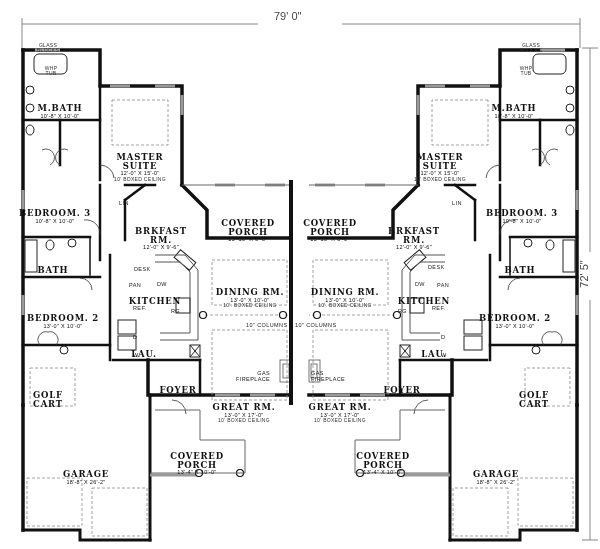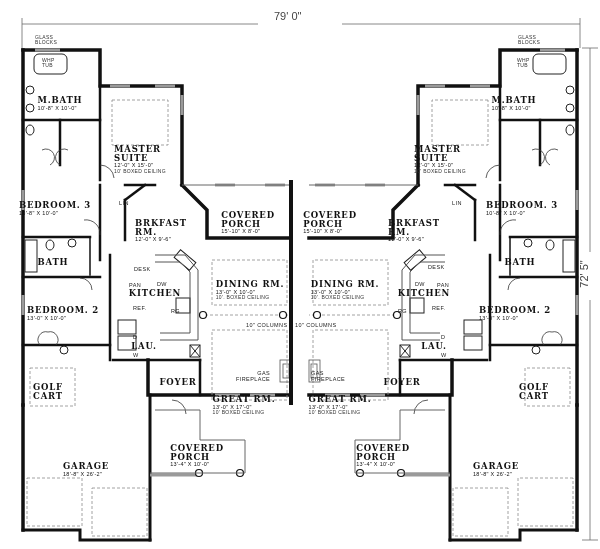--- a/index.html
+++ b/index.html
@@ -1,18 +1,18 @@
 <!DOCTYPE html>
 <html><head>
 <meta charset="utf-8">
 <style>
   html,body{margin:0;padding:0;background:#fff;}
   body{width:600px;height:549px;position:relative;overflow:hidden;font-family:"DejaVu Serif",serif;color:#111;}
   #plan{position:absolute;left:0;top:0;width:600px;height:549px;}
-  .lbl{position:absolute;line-height:1;white-space:nowrap;transform:translateX(-50%);}
+  .lbl{position:absolute;text-align:center;line-height:1;white-space:nowrap;transform:translateX(-50%);margin-top:8px;}
   .rname{font-family:"DejaVu Serif",serif;font-weight:bold;font-size:8.5px;letter-spacing:0.8px;}
   .rdim{font-family:"Liberation Sans",sans-serif;font-size:5.5px;letter-spacing:0.3px;margin-top:1px;}
   .rnote{font-family:"Liberation Sans",sans-serif;font-size:5px;letter-spacing:0.3px;color:#333;}
   .small{font-family:"Liberation Sans",sans-serif;font-size:5.5px;letter-spacing:0.4px;color:#222;position:absolute;white-space:nowrap;}
   .dimtxt{position:absolute;font-family:"Liberation Sans",sans-serif;font-size:11px;color:#444;}
 </style>
 </head>
 <body>
 
 <svg id="plan" viewBox="0 0 600 549" xmlns="http://www.w3.org/2000/svg">

